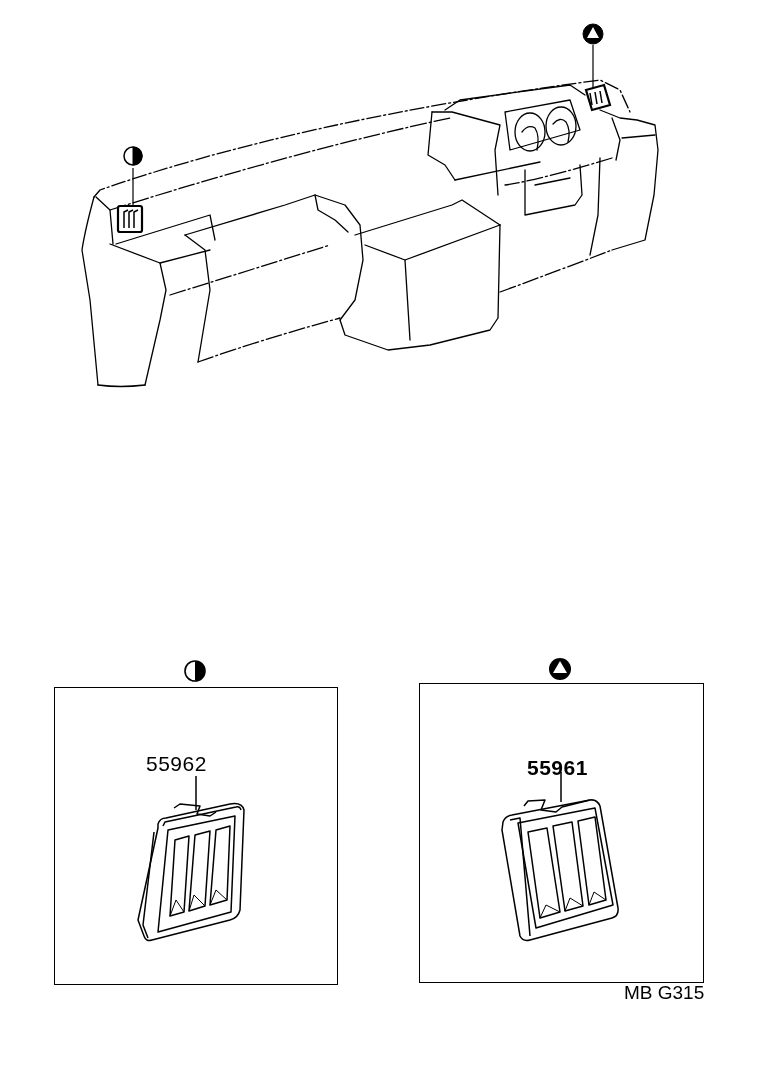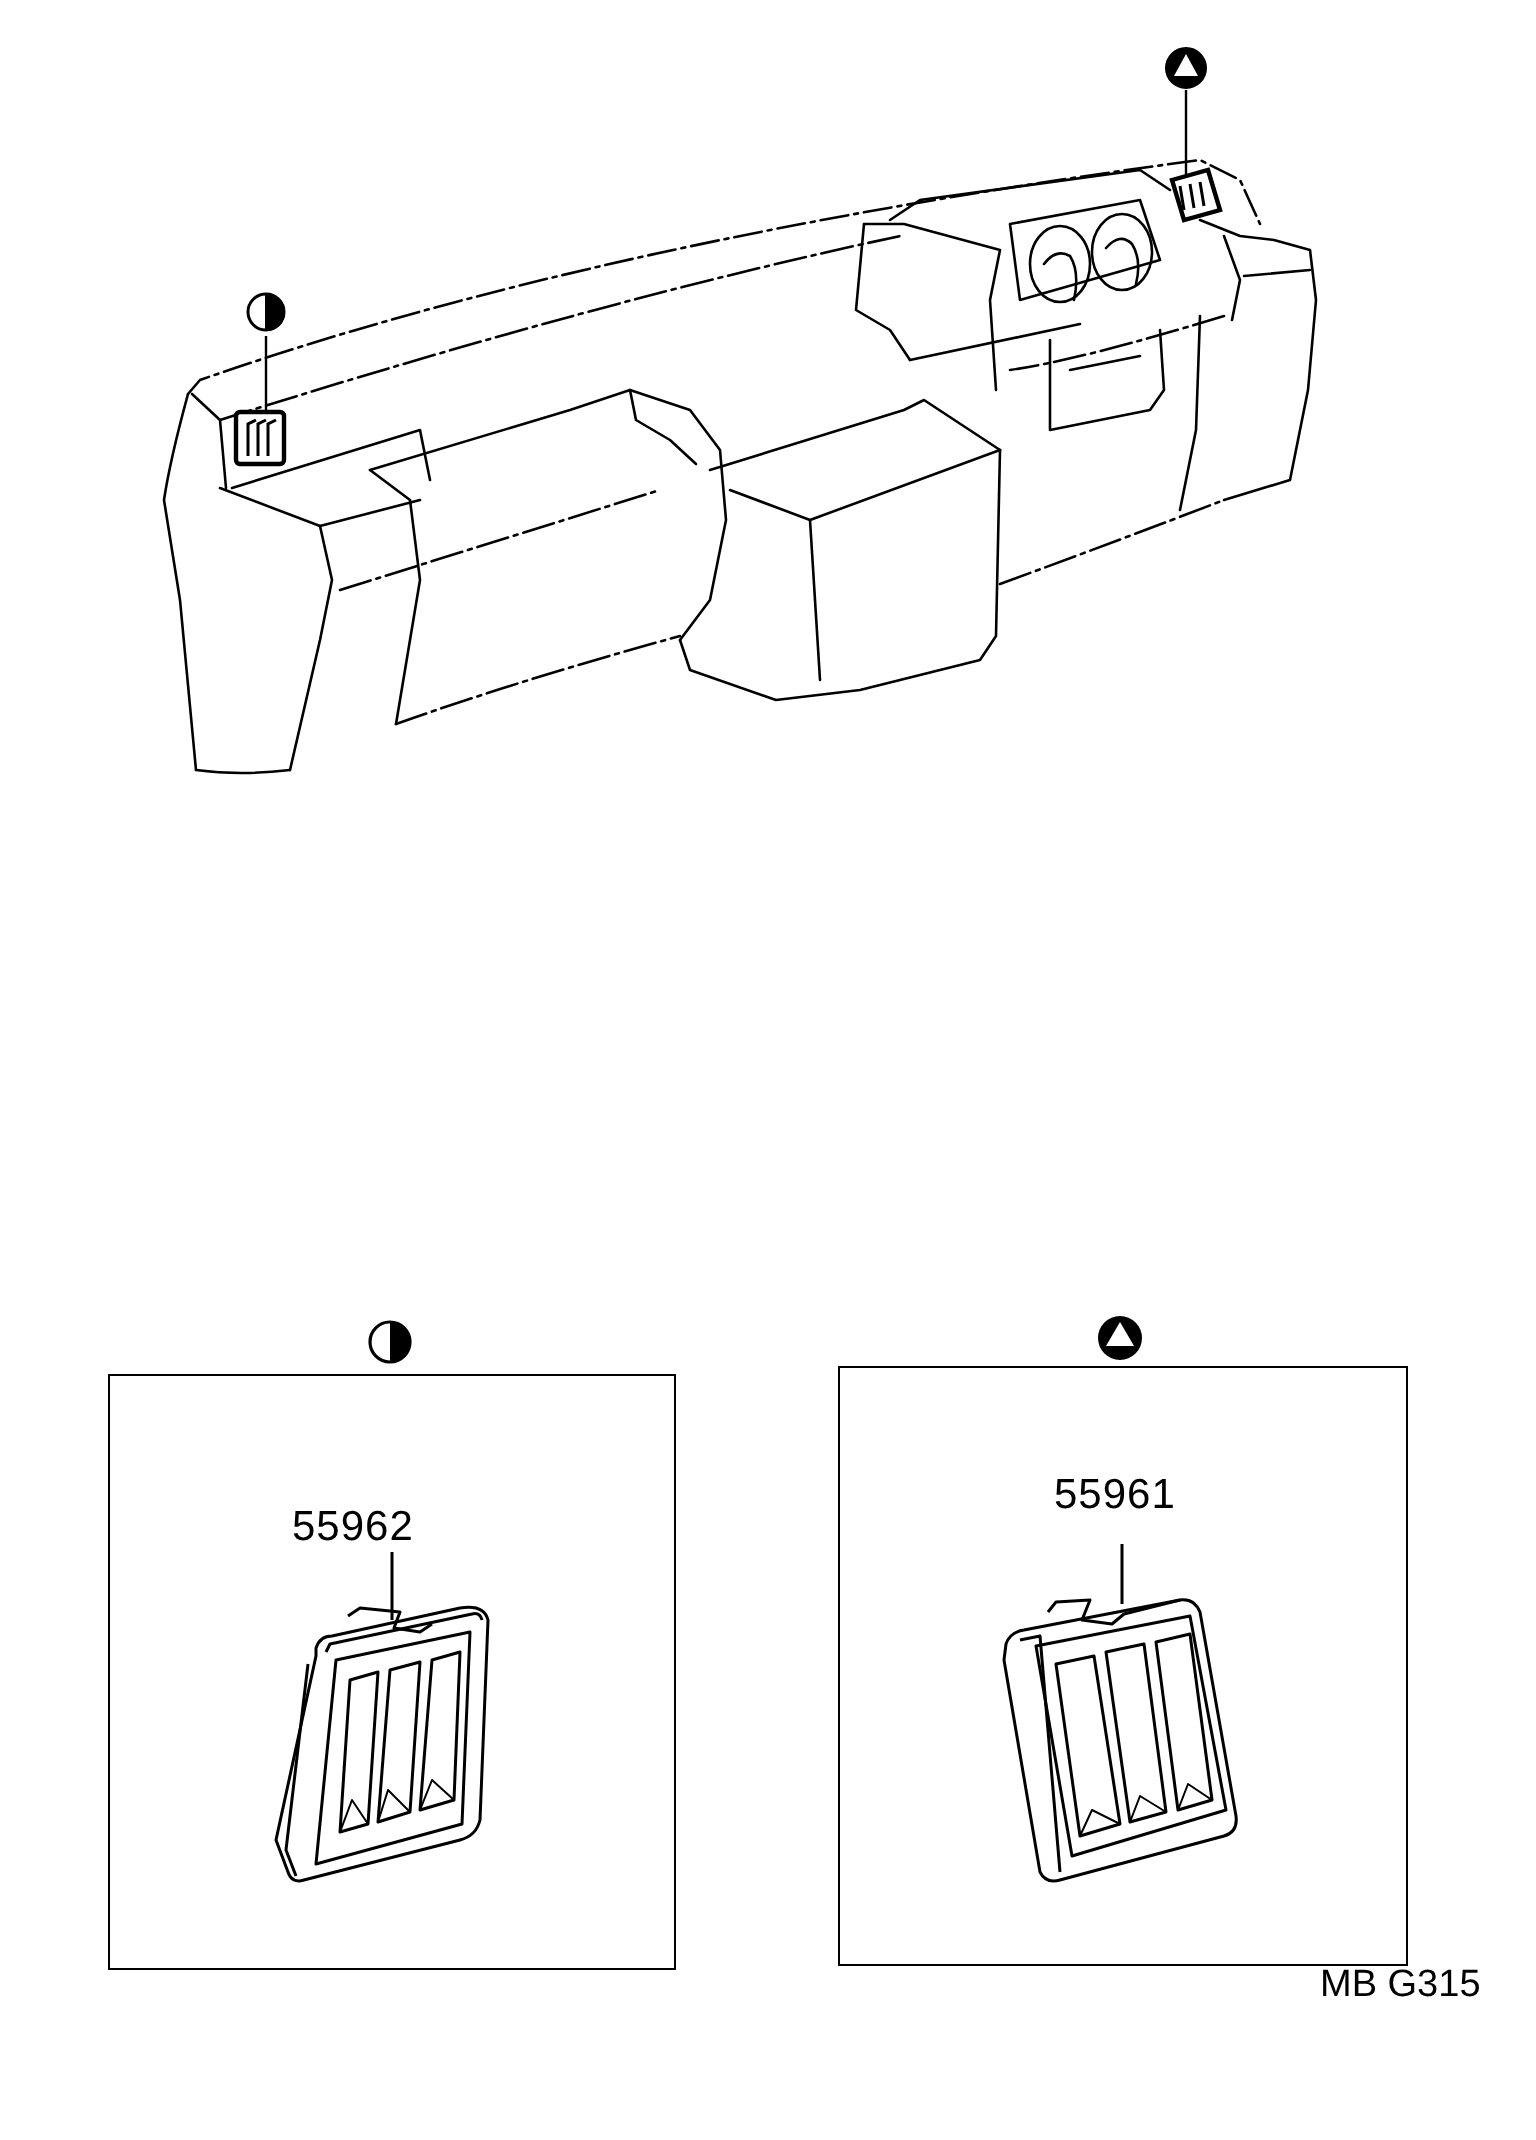--- a/index.html
+++ b/index.html
@@ -1,19 +1,19 @@
 <!DOCTYPE html>
 <html><head>
   <meta charset="utf-8">
   <style>
     html, body { margin: 0; padding: 0; background: #ffffff; }
     body { width: 768px; height: 1070px; position: relative; overflow: hidden; font-family: "Liberation Sans", sans-serif; color: #000; }
     .layer { position: absolute; left: 0; top: 0; }
     .part-label { position: absolute; font-family: "Liberation Sans", sans-serif; font-size: 21px; letter-spacing: 0.5px; color: #000; }
-    .ref-code { position: absolute; font-family: "Liberation Sans", sans-serif; font-size: 19px; color: #000; margin-left: 36px; }
+    .ref-code { position: absolute; font-family: "Liberation Sans", sans-serif; font-size: 19px; color: #000; }
     .detail-box { position: absolute; border: 1.5px solid #000; box-sizing: border-box; }
   </style>
 </head>
 <body>
 
 <svg class="layer" width="768" height="420" viewBox="0 0 768 420" fill="none" stroke="#000" stroke-width="1.3" stroke-linejoin="round" stroke-linecap="round">
 
   <path d="M94 197 L100 190 Q300 120 600 80 L620 90 L630 112" stroke-dasharray="14 3 2 3"></path>
 
   <path d="M110 210 Q300 150 450 118" stroke-dasharray="16 3 2 3"></path>
@@ -97,21 +97,21 @@
 
   <path d="M168 830 L235 816 L231 912 L158 932 Z"></path>
 
   <path d="M175 840 L189 836 L184 912 L170 916 Z"></path>
   <path d="M195 835 L210 831 L205 906 L189 911 Z"></path>
   <path d="M216 830 L230 826 L227 900 L210 905 Z"></path>
   <path d="M170 916 L176 900 L184 912 M189 911 L194 895 L205 906 M210 905 L216 890 L227 900" stroke-width="1"></path>
 </svg>
 
 <div class="detail-box" style="left:419px; top:683px; width:285px; height:300px;"></div>
-<div class="part-label" style="left:527px; top:736px;">55961</div>
+<div class="part-label" style="left:527px; top:756px;font-weight:bold;">55961</div>
 <svg class="layer" width="768" height="1070" viewBox="0 0 768 1070" fill="none" stroke="#000" stroke-width="1.5" stroke-linejoin="round">
   <line x1="561" y1="772" x2="561" y2="802"></line>
 
   <path d="M524 806 L528 801 L545 800 L541 810 L556 812 L562 807 L590 800"></path>
 
   <path d="M503 822 Q505 816 512 815 L590 800 Q597 799 600 806 L618 908 Q619 916 612 918 L530 940 Q523 942 520 936 L502 830 Z"></path>
   <path d="M510 820 L520 818 L530 936"></path>
 
   <path d="M518 823 L595 808 L613 905 L536 928 Z"></path>
 

